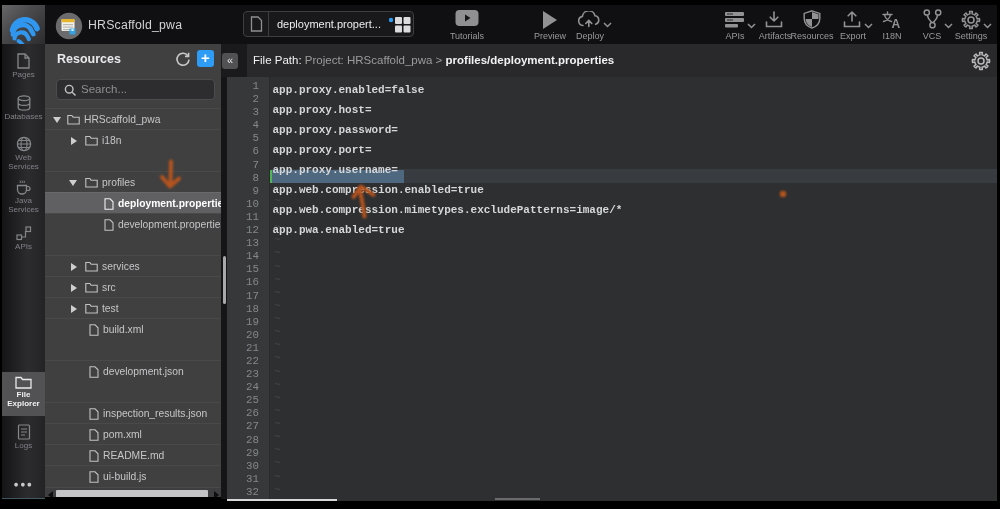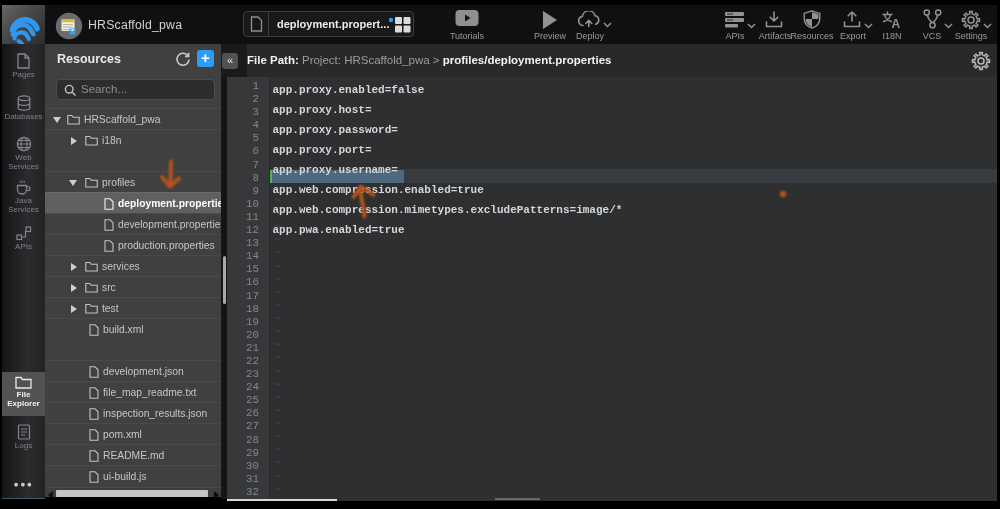--- a/index.html
+++ b/index.html
@@ -66,21 +66,21 @@
     <path fill="#35a3e8" d="M14.5 16.5 h6 v6 h-6 z" opacity="0.95"></path>
     <path fill="#cfeffc" d="M15.5 18 l2-1.3 2 1.3 -2 1.2 z"></path>
   </svg>
   <div class="abs" style="left:88px;top:18px;font-size:12.3px;color:#d2d2d4;letter-spacing:.2px">HRScaffold_pwa</div>
 
   <div class="abs" style="left:243px;top:11px;width:171px;height:26px;background:#19191b;border:1px solid #3e3e40;border-radius:4px"></div>
   <div class="abs" style="left:268px;top:12px;width:1px;height:24px;background:#3e3e40"></div>
   <svg class="abs" style="left:250px;top:16px" width="13" height="16" viewBox="0 0 13 16">
       <path d="M1.5 1 h6.5 l3.5 3.5 V15 H1.5 Z" fill="none" stroke="#8f8f91" stroke-width="1.3"></path>
     </svg>
-  <div class="abs" style="left:277px;top:17.5px;font-size:11px;color:#ececee;font-weight:bold">deployment.propert...</div>
+  <div class="abs" style="left:277px;top:17.5px;font-size:11px;color:#ececee;font-weight:normal">deployment.propert...</div>
   <svg class="abs" style="left:386px;top:14px" width="26" height="20" viewBox="0 0 26 20">
     <circle cx="5" cy="6" r="2.2" fill="#2e9df7"></circle>
     <rect x="9" y="3" width="7" height="7" rx="1" fill="#dcdcde"></rect>
     <rect x="17.5" y="3" width="7" height="7" rx="1" fill="#dcdcde"></rect>
     <rect x="9" y="11.5" width="7" height="7" rx="1" fill="#dcdcde"></rect>
     <rect x="17.5" y="11.5" width="7" height="7" rx="1" fill="#dcdcde"></rect>
   </svg>
 
   <svg class="abs" style="left:455px;top:9px" width="24" height="18" viewBox="0 0 24 18">
       <rect x="0.5" y="1" width="23" height="16" rx="4" fill="#909092"></rect>
@@ -249,26 +249,20 @@
           <path d="M1 .8 h5 l3 3 V11.2 H1 Z" fill="none" stroke="#f0f0f2" stroke-width="1.1"></path>
         </svg>
         <span class="txt" style="left:73px">deployment.properties</span>
       </div>
     <div class="trow" style="top:169px">
         <svg style="left:59px" width="10" height="12" viewBox="0 0 10 12">
           <path d="M1 .8 h5 l3 3 V11.2 H1 Z" fill="none" stroke="#c2c2c4" stroke-width="1.1"></path>
         </svg>
         <span class="txt" style="left:73px">development.properties</span>
       </div>
-    <div class="trow" style="top:190px">
-        <svg style="left:59px" width="10" height="12" viewBox="0 0 10 12">
-          <path d="M1 .8 h5 l3 3 V11.2 H1 Z" fill="none" stroke="#c2c2c4" stroke-width="1.1"></path>
-        </svg>
-        <span class="txt" style="left:73px">production.properties</span>
-      </div>
     <div class="trow" style="top:211px">
         <span class="caret-r" style="left:26px"></span>
         <svg style="left:40px" width="13" height="11" viewBox="0 0 13 11">
           <path d="M.8 1.5 h4 l1.3 1.7 h6.1 V10 H.8 Z" fill="none" stroke="#c2c2c4" stroke-width="1.1"></path>
         </svg>
         <span class="txt" style="left:57px">services</span>
       </div>
     <div class="trow" style="top:232px">
         <span class="caret-r" style="left:26px"></span>
         <svg style="left:40px" width="13" height="11" viewBox="0 0 13 11">
@@ -287,26 +281,20 @@
         <svg style="left:44px" width="10" height="12" viewBox="0 0 10 12">
           <path d="M1 .8 h5 l3 3 V11.2 H1 Z" fill="none" stroke="#c2c2c4" stroke-width="1.1"></path>
         </svg>
         <span class="txt" style="left:58px">build.xml</span>
       </div>
     <div class="trow" style="top:316px">
         <svg style="left:44px" width="10" height="12" viewBox="0 0 10 12">
           <path d="M1 .8 h5 l3 3 V11.2 H1 Z" fill="none" stroke="#c2c2c4" stroke-width="1.1"></path>
         </svg>
         <span class="txt" style="left:58px">development.json</span>
-      </div>
-    <div class="trow" style="top:337px">
-        <svg style="left:44px" width="10" height="12" viewBox="0 0 10 12">
-          <path d="M1 .8 h5 l3 3 V11.2 H1 Z" fill="none" stroke="#c2c2c4" stroke-width="1.1"></path>
-        </svg>
-        <span class="txt" style="left:58px">file_map_readme.txt</span>
       </div>
     <div class="trow" style="top:358px">
         <svg style="left:44px" width="10" height="12" viewBox="0 0 10 12">
           <path d="M1 .8 h5 l3 3 V11.2 H1 Z" fill="none" stroke="#c2c2c4" stroke-width="1.1"></path>
         </svg>
         <span class="txt" style="left:58px">inspection_results.json</span>
       </div>
     <div class="trow" style="top:379px">
         <svg style="left:44px" width="10" height="12" viewBox="0 0 10 12">
           <path d="M1 .8 h5 l3 3 V11.2 H1 Z" fill="none" stroke="#c2c2c4" stroke-width="1.1"></path>
@@ -329,21 +317,21 @@
       <span class="hsbarrow" style="left:2px;border-right:5px solid #0e0e10;border-top:4px solid transparent;border-bottom:4px solid transparent"></span>
       <span class="hsbarrow" style="right:2px;border-left:5px solid #0e0e10;border-top:4px solid transparent;border-bottom:4px solid transparent"></span>
       <div id="hsbthumb"></div>
     </div>
   </div>
   <div class="abs" id="vsb"></div>
   <div class="abs" id="vsbthumb"></div>
 
   <div class="abs" style="left:221px;top:44px;width:26px;height:33px;background:#1a1a1c"></div>
   <div class="abs" id="pathbar">
-    <span style="margin-left:0;color:#f2f2f4;font-weight:bold">File Path:</span>
+    <span style="margin-left:6px;color:#f2f2f4;font-weight:normal">File Path:</span>
     <span style="color:#9c9c9e"> Project: HRScaffold_pwa &gt; </span>
     <span style="color:#f2f2f4;font-weight:bold">profiles/deployment.properties</span>
   </div>
   <svg class="abs" style="left:971px;top:51px" width="20" height="20" viewBox="0 0 20 20">
       <path d="M18.48 8.59 A8.60 8.60 0 0 1 18.48 11.41 L16.12 11.02 A6.20 6.20 0 0 1 15.04 13.60 L17.00 15.00 A8.60 8.60 0 0 1 15.00 17.00 L13.60 15.04 A6.20 6.20 0 0 1 11.02 16.12 L11.41 18.48 A8.60 8.60 0 0 1 8.59 18.48 L8.98 16.12 A6.20 6.20 0 0 1 6.40 15.04 L5.00 17.00 A8.60 8.60 0 0 1 3.00 15.00 L4.96 13.60 A6.20 6.20 0 0 1 3.88 11.02 L1.52 11.41 A8.60 8.60 0 0 1 1.52 8.59 L3.88 8.98 A6.20 6.20 0 0 1 4.96 6.40 L3.00 5.00 A8.60 8.60 0 0 1 5.00 3.00 L6.40 4.96 A6.20 6.20 0 0 1 8.98 3.88 L8.59 1.52 A8.60 8.60 0 0 1 11.41 1.52 L11.02 3.88 A6.20 6.20 0 0 1 13.60 4.96 L15.00 3.00 A8.60 8.60 0 0 1 17.00 5.00 L15.04 6.40 A6.20 6.20 0 0 1 16.12 8.98 Z" fill="none" stroke="#b9b9bb" stroke-width="1.5" stroke-linejoin="round"></path>
       <circle cx="10" cy="10" r="3" fill="none" stroke="#b9b9bb" stroke-width="1.5"></circle>
     </svg>
   <div class="abs" style="left:222px;top:53px;width:16px;height:16px;background:#515153;border-radius:3px;color:#e8e8ea;font-size:11px;line-height:15px;text-align:center">«</div>
 
   <div class="abs" id="editor">

